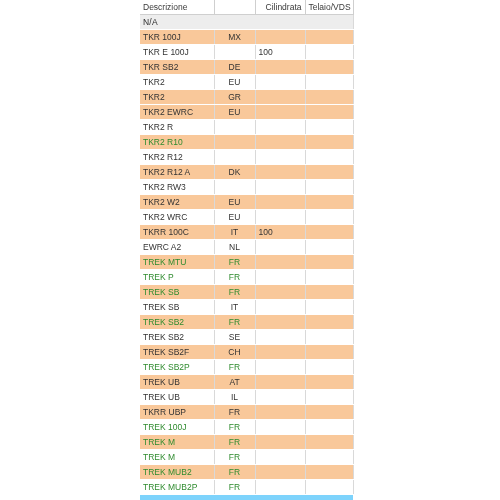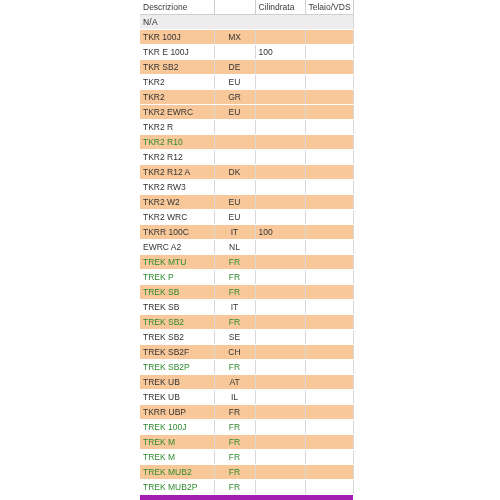--- a/index.html
+++ b/index.html
@@ -12,21 +12,21 @@
   }
   body {
     font-family: "Liberation Sans", sans-serif;
     font-size: 9px;
     color: #333333;
   }
   #page-wrap {
     position: relative;
     width: 500px;
     height: 500px;
-    background: #a21caf;
+    background: #7dd3fc;
   }
   #catalog-table {
     position: absolute;
     left: 140px;
     top: 0px;
     width: 213px;
     border-collapse: collapse;
     table-layout: fixed;
     background: #ffffff;
   }
@@ -50,21 +50,21 @@
   }
   #catalog-table th {
     background: #ffffff;
     color: #3a3a3a;
     text-align: left;
     font-size: 8.5px;
     border-bottom: 1px solid #cfcfcf;
   }
   #catalog-table th.th-desc { border-right: 1px solid #cfcfcf; }
   #catalog-table th.th-ctry { border-right: 1px solid #cfcfcf; background: #ffffff; }
-  #catalog-table th.th-cil  { border-right: 1px solid #cfcfcf; text-align: left; margin-top: 8px; }
+  #catalog-table th.th-cil  { border-right: 1px solid #cfcfcf; text-align: right; margin-top: 8px; }
   #catalog-table th.th-tel  { border-right: 1px solid #cfcfcf; text-align: center; }
 
   
   td.cell-ctry { text-align: center; padding-right: 6px; }
   td.cell-cil  { text-align: left; }
   td.cell-tel  { text-align: center; }
 
   
   tr.alt td { background: #f9c89a; }
   tr.plain td { background: #ffffff; }

